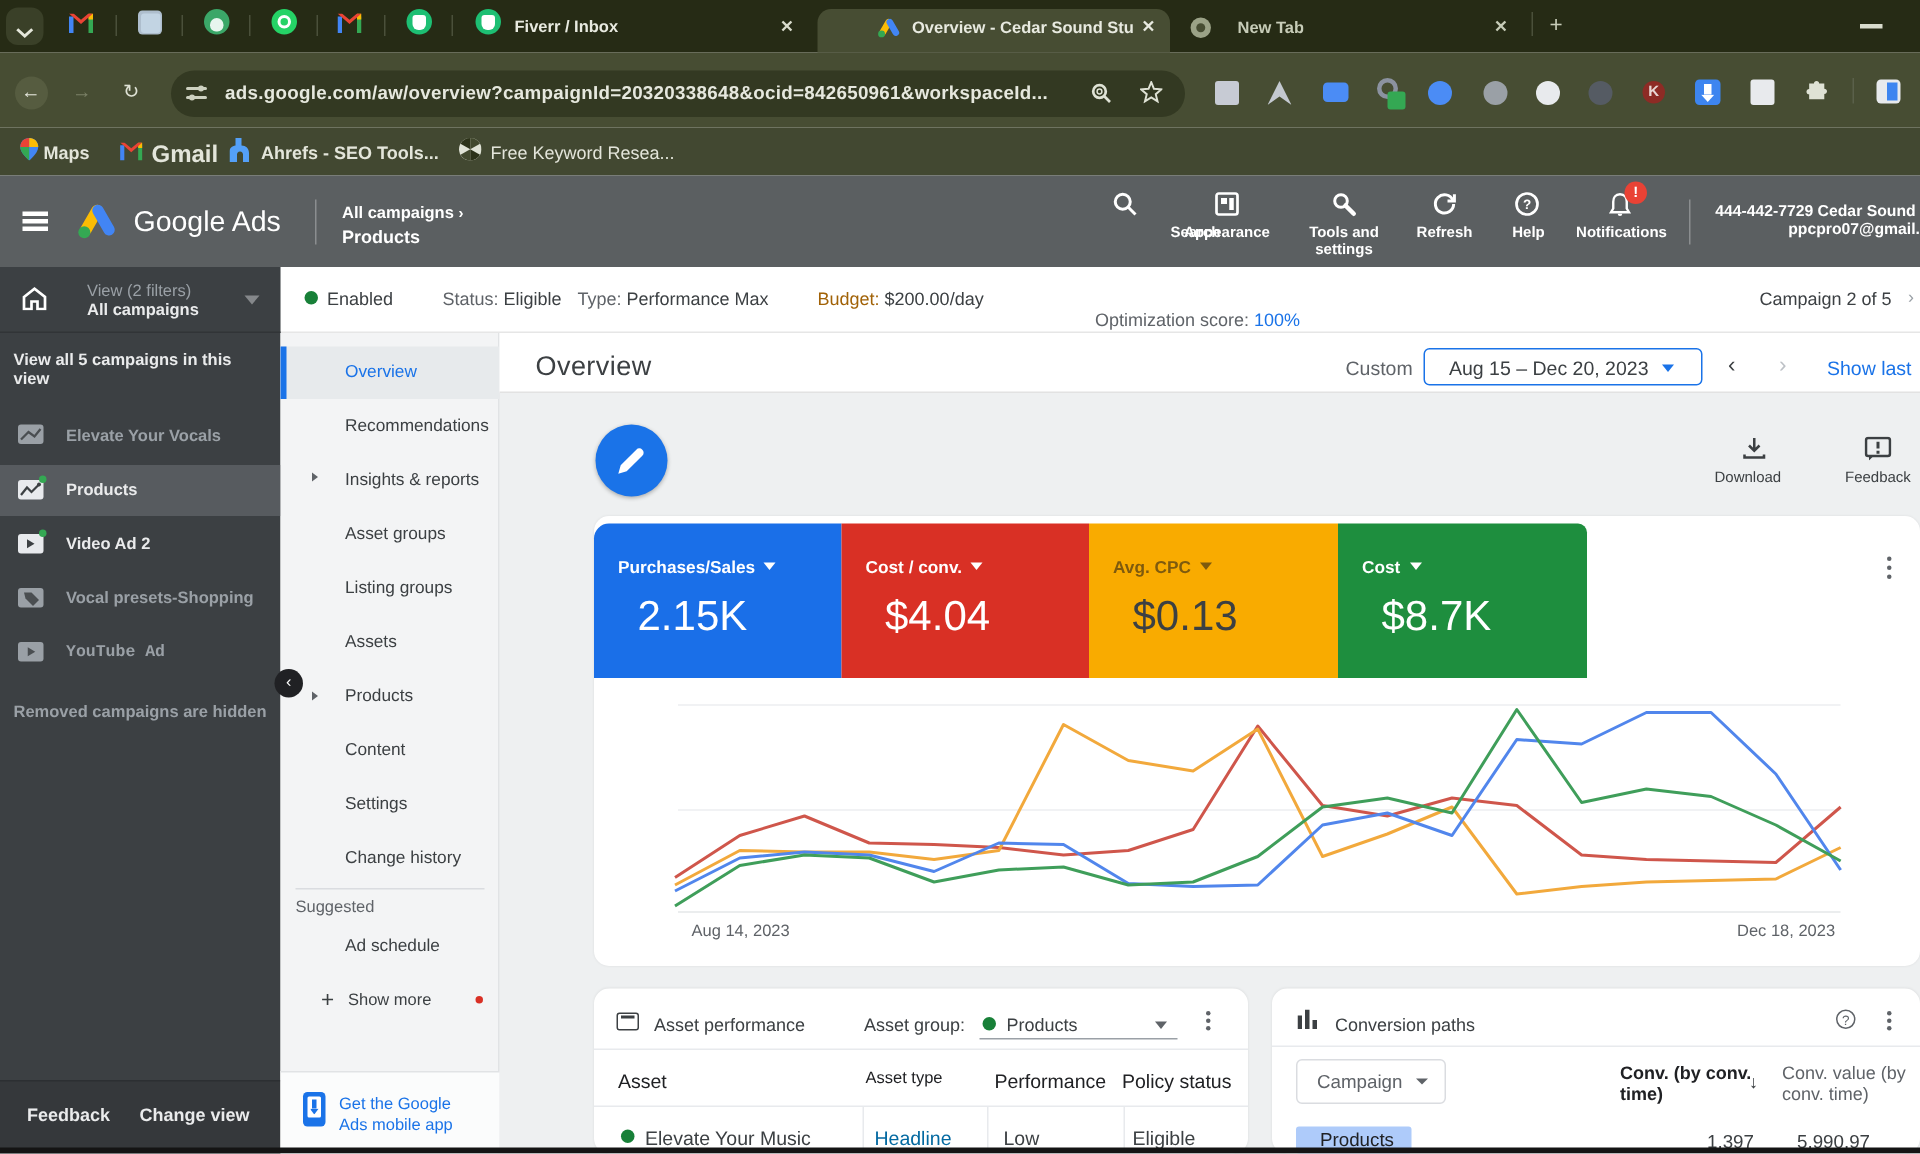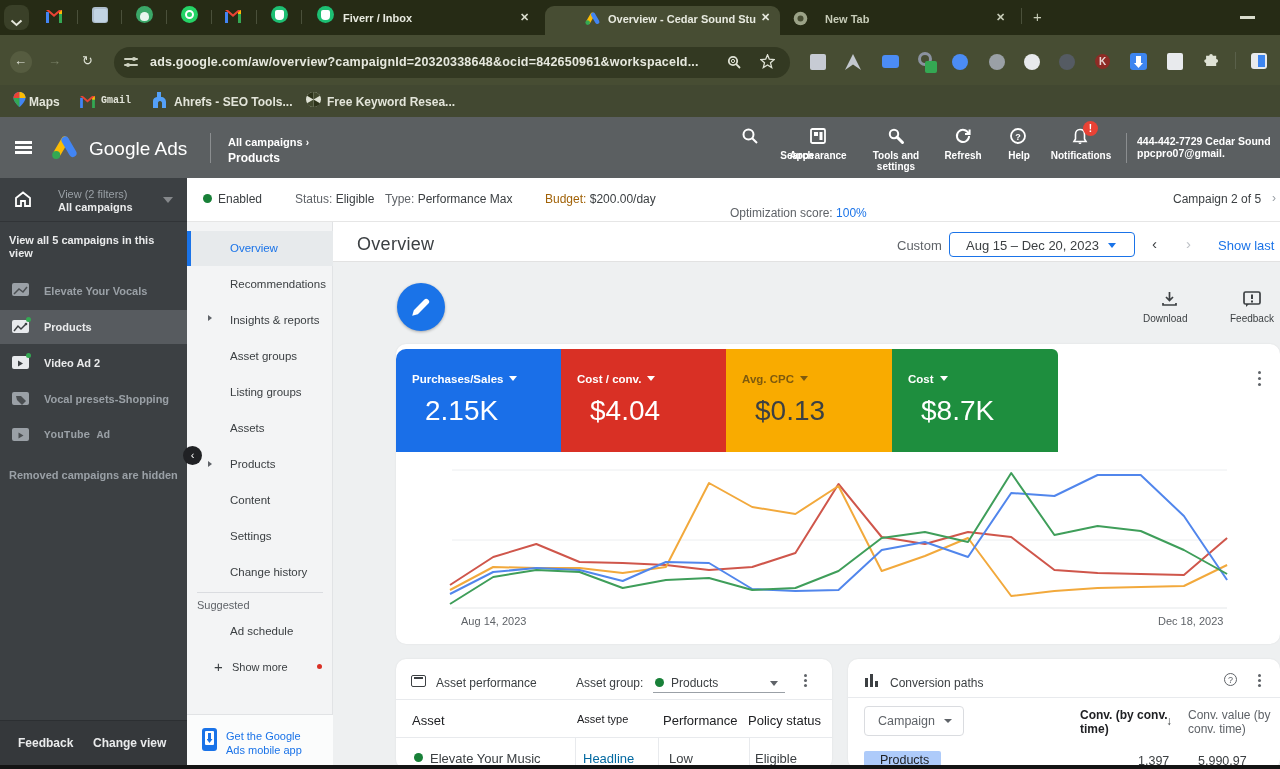--- a/index.html
+++ b/index.html
@@ -164,37 +164,37 @@
     <path d="M.5 6 C.5 10 6.5 15 6.5 15 L6.5 6Z" fill="#34a853"></path>
   </svg>
 </div>
 <div class="abs" style="left:29px;top:95px;color:#e3e5da;font-size:12px;font-weight:bold;">Maps</div>
 <div class="abs" style="left:80px;top:94px;width:15px;height:12px;" id="gm3"><svg width="15" height="12" viewBox="0 0 16 13">
   <path d="M0 2 h3 v11 h-3z" fill="#4285f4"></path>
       <path d="M13 2 h3 v11 h-3z" fill="#34a853"></path>
   <path d="M13 0 h3 v4 h-3z" fill="#fbbc04"></path>
       <path d="M0 0 L8 7 L16 0 L13 0 L8 4.2 L3 0 Z" fill="#ea4335"></path>
     </svg></div>
-<div class="abs" style="left:101px;top:95px;color:#e3e5da;font-size:10px;font-weight:bold;font-family:Liberation Mono, monospace;">Gmail</div>
+<div class="abs" style="left:101px;top:95px;color:#e3e5da;font-size:16px;font-weight:bold;">Gmail</div>
 <div class="abs" style="left:153px;top:92px;width:13px;height:16px;" id="ahrefsic">
   <svg width="13" height="16" viewBox="0 0 13 16">
       <path d="M4 0 h4 v5 c3 0 5 2 5 5 v6 h-4 v-5 c0-1-.7-2-2-2 s-2 1-2 2 v5 H0 V9 c0-2 1.6-3.8 4-4 Z" fill="#54a0f8"></path>
     </svg>
 </div>
 <div class="abs" style="left:174px;top:95px;color:#e3e5da;font-size:12px;font-weight:bold;">Ahrefs - SEO Tools...</div>
 <div class="abs" style="left:306px;top:92px;width:15px;height:15px;">
   <svg width="15" height="15" viewBox="0 0 15 15">
       <circle cx="7.5" cy="7.5" r="7.5" fill="#dfe2d5"></circle>
       <path d="M7.5 0 A7.5 7.5 0 0 0 1 3.8 L7.5 7.5 Z" fill="#2c3219"></path>
       <path d="M14 3.8 A7.5 7.5 0 0 0 7.5 0 L7.5 7.5 Z" fill="#41482d"></path>
       <path d="M7.5 15 A7.5 7.5 0 0 0 14 11.2 L7.5 7.5 Z" fill="#2c3219"></path>
       <path d="M1 11.2 A7.5 7.5 0 0 0 7.5 15 L7.5 7.5 Z" fill="#41482d"></path>
     </svg>
 </div>
-<div class="abs" style="left:327px;top:95px;color:#e3e5da;font-size:12px;font-weight:bold;">Free Keyword Resea...</div>
+<div class="abs" style="left:327px;top:95px;color:#e3e5da;font-size:12px;font-weight:normal;">Free Keyword Resea...</div>
 
 <div class="abs" id="adsheader"></div>
 <div class="abs" style="left:15px;top:141px;width:17px;height:2.5px;background:#fff;box-shadow:0 5px 0 #fff, 0 10px 0 #fff;"></div>
 <div class="abs" style="left:50px;top:134px;width:30px;height:27px;" id="adslogo-hdr">
   <svg width="30" height="27" viewBox="0 0 30 27">
     <rect x="7.2" y="1.5" width="7.6" height="22.5" rx="3.8" transform="rotate(30 11 12.75)" fill="#fbbc04"></rect>
     <rect x="15.2" y="1.5" width="7.6" height="22.5" rx="3.8" transform="rotate(-30 19 12.75)" fill="#4285f4"></rect>
     <circle cx="6.2" cy="20.9" r="4" fill="#34a853"></circle>
   </svg>
 </div>
@@ -241,21 +241,21 @@
 <div class="abs hdr-lbl" style="left:1000px;top:150px;width:38px;">Help</div>
 <div class="abs" style="left:1072px;top:128px;width:16px;height:17px;">
   <svg width="16" height="17" viewBox="0 0 16 17">
       <path d="M8 1.5 C5 1.5 3.5 3.8 3.5 6.5 V11 L2 13.5 H14 L12.5 11 V6.5 C12.5 3.8 11 1.5 8 1.5Z" stroke="#fff" stroke-width="1.6" fill="none"></path>
       <path d="M6.5 14.5 a1.5 1.5 0 0 0 3 0" fill="#fff"></path>
     </svg>
 </div>
 <div class="abs" style="left:1083px;top:121px;width:15px;height:15px;background:#e94235;border-radius:50%;color:#fff;font-size:10px;font-weight:bold;text-align:center;line-height:15px;">!</div>
 <div class="abs hdr-lbl" style="left:1046px;top:150px;width:70px;">Notifications</div>
 <div class="abs" style="left:1126px;top:133px;width:1px;height:30px;background:#8b8e90;"></div>
-<div class="abs" style="left:1137px;top:135px;width:143px;color:#fff;font-size:10.5px;font-weight:bold;text-align:left;">444-442-7729 Cedar Sound&nbsp;<br>ppcpro07@gmail.</div>
+<div class="abs" style="left:1137px;top:135px;width:143px;color:#fff;font-size:10.5px;font-weight:bold;text-align:right;">444-442-7729 Cedar Sound&nbsp;<br>ppcpro07@gmail.</div>
 
 <div class="abs" id="statusbar"></div>
 <div class="abs gdot" style="left:203px;top:194px;"></div>
 <div class="abs" style="left:218px;top:192px;font-size:12px;color:#3c4043;">Enabled</div>
 <div class="abs" style="left:295px;top:192px;font-size:12px;color:#3c4043;"><span style="color:#5f6368;">Status:</span> Eligible</div>
 <div class="abs" style="left:385px;top:192px;font-size:12px;color:#3c4043;"><span style="color:#5f6368;">Type:</span> Performance Max</div>
 <div class="abs" style="left:545px;top:192px;font-size:12px;color:#3c4043;"><span style="color:#a16207;">Budget:</span> $200.00/day</div>
 <div class="abs" style="left:730px;top:206px;font-size:12px;color:#5f6368;text-align:center;">Optimization score: <span style="color:#1a73e8;">100%</span></div>
 <div class="abs" style="left:1173px;top:192px;font-size:12px;color:#3c4043;">Campaign 2 of 5</div>
 <div class="abs" style="left:1272px;top:191px;font-size:12px;color:#9aa0a6;">›</div>

